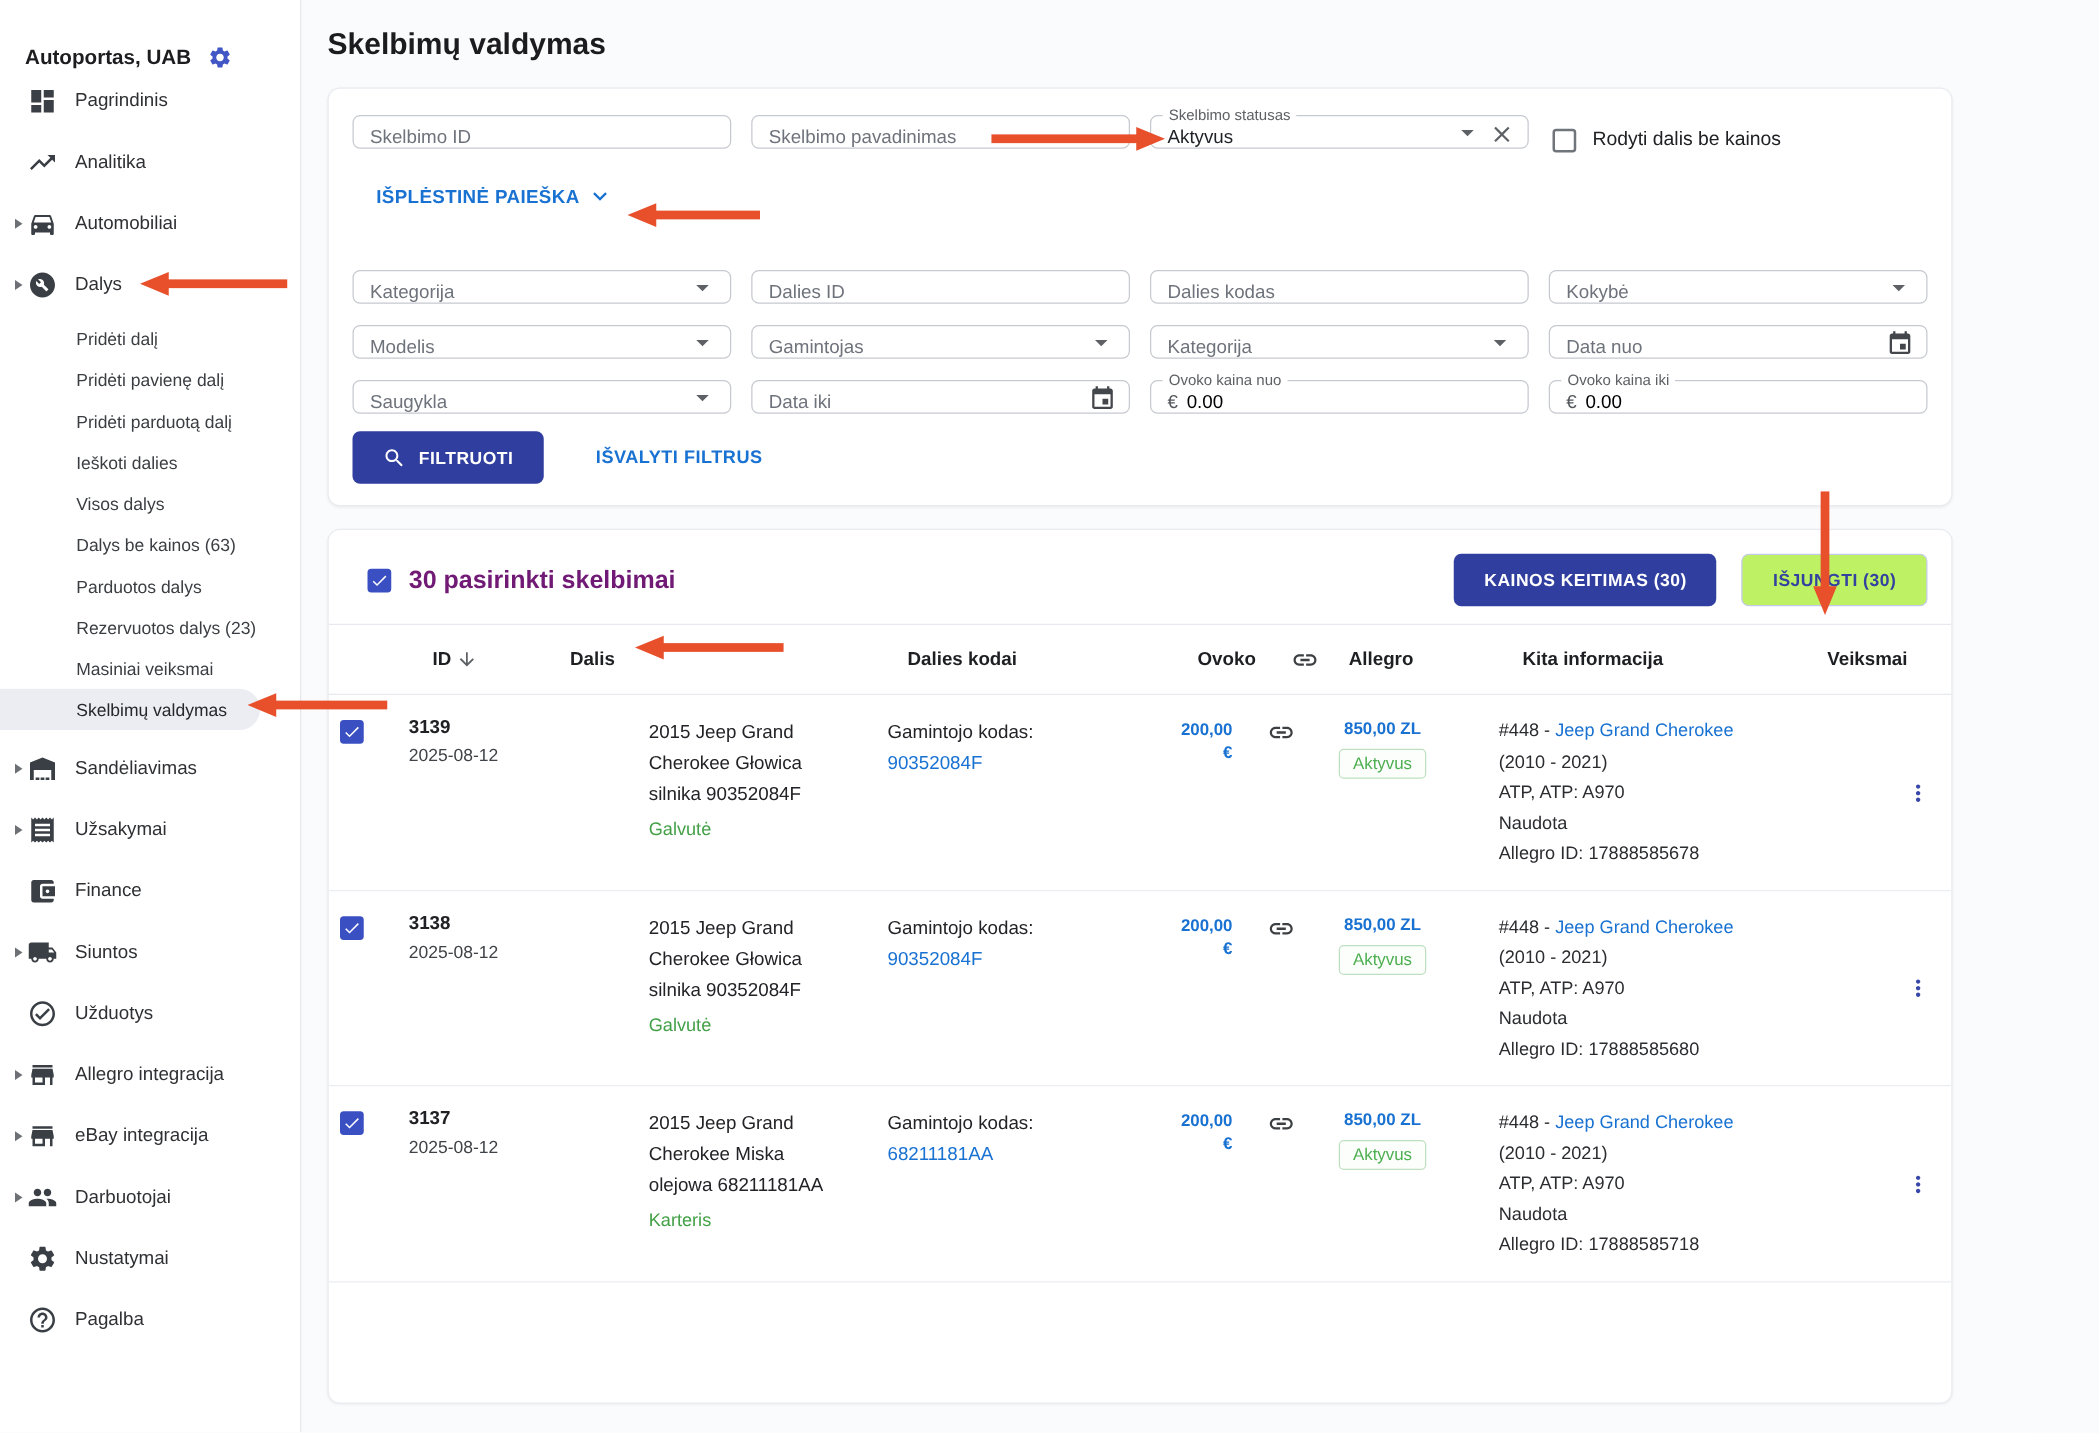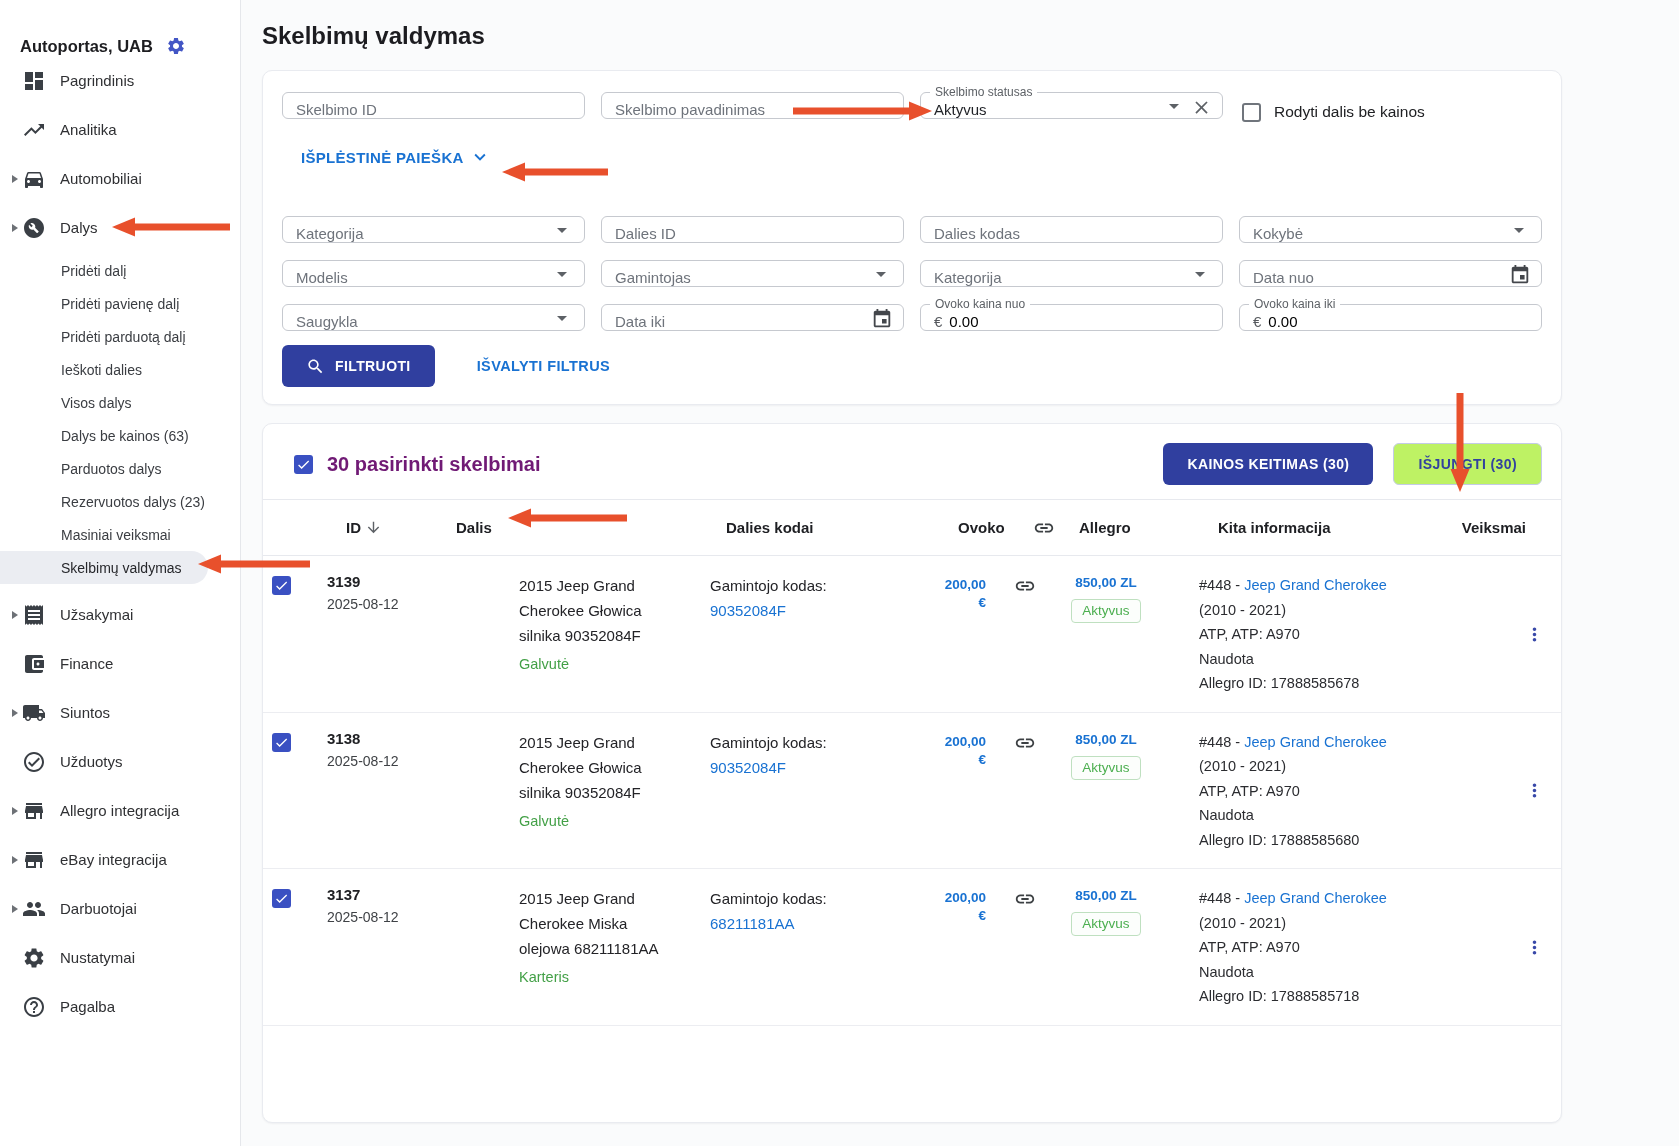--- a/index.html
+++ b/index.html
@@ -172,20 +172,31 @@
         <div class="nav-subitem">Masiniai veiksmai</div>
         <div class="nav-subitem selected">Skelbimų valdymas</div>
       </div>
 
       <div class="nav-item">
         <span class="caret-slot">
             <span class="tri"></span>
           </span>
         <span class="nav-icon">
             <svg class="ico" viewBox="0 0 24 24">
+              <path d="M22 21h-3v-8H5v8H2V7l10-4 10 4v14zM6.5 21v-2h3v2h-3zm4 0v-2h3v2h-3zm4 0v-2h3v2h-3z"></path>
+            </svg>
+          </span>
+        <span class="nav-label">Sandėliavimas</span>
+      </div>
+      <div class="nav-item">
+        <span class="caret-slot">
+            <span class="tri"></span>
+          </span>
+        <span class="nav-icon">
+            <svg class="ico" viewBox="0 0 24 24">
               <path d="M19.5 3.5 18 2l-1.5 1.5L15 2l-1.5 1.5L12 2l-1.5 1.5L9 2 7.5 3.5 6 2 4.5 3.5 3 2v20l1.5-1.5L6 22l1.5-1.5L9 22l1.5-1.5L12 22l1.5-1.5L15 22l1.5-1.5L18 22l1.5-1.5L21 22V2l-1.5 1.5zM18 17H6v-2h12v2zm0-4H6v-2h12v2zm0-4H6V7h12v2z"></path>
             </svg>
           </span>
         <span class="nav-label">Užsakymai</span>
       </div>
       <div class="nav-item">
         <span class="caret-slot"></span>
         <span class="nav-icon">
             <svg class="ico" viewBox="0 0 24 24">
               <path d="M21 18v1c0 1.1-.9 2-2 2H5c-1.11 0-2-.9-2-2V5c0-1.1.89-2 2-2h14c1.1 0 2 .9 2 2v1h-9c-1.11 0-2 .9-2 2v8c0 1.1.89 2 2 2h9zm-9-2h10V8H12v8zm4-2.5c-.83 0-1.5-.67-1.5-1.5s.67-1.5 1.5-1.5 1.5.67 1.5 1.5-.67 1.5-1.5 1.5z"></path>

